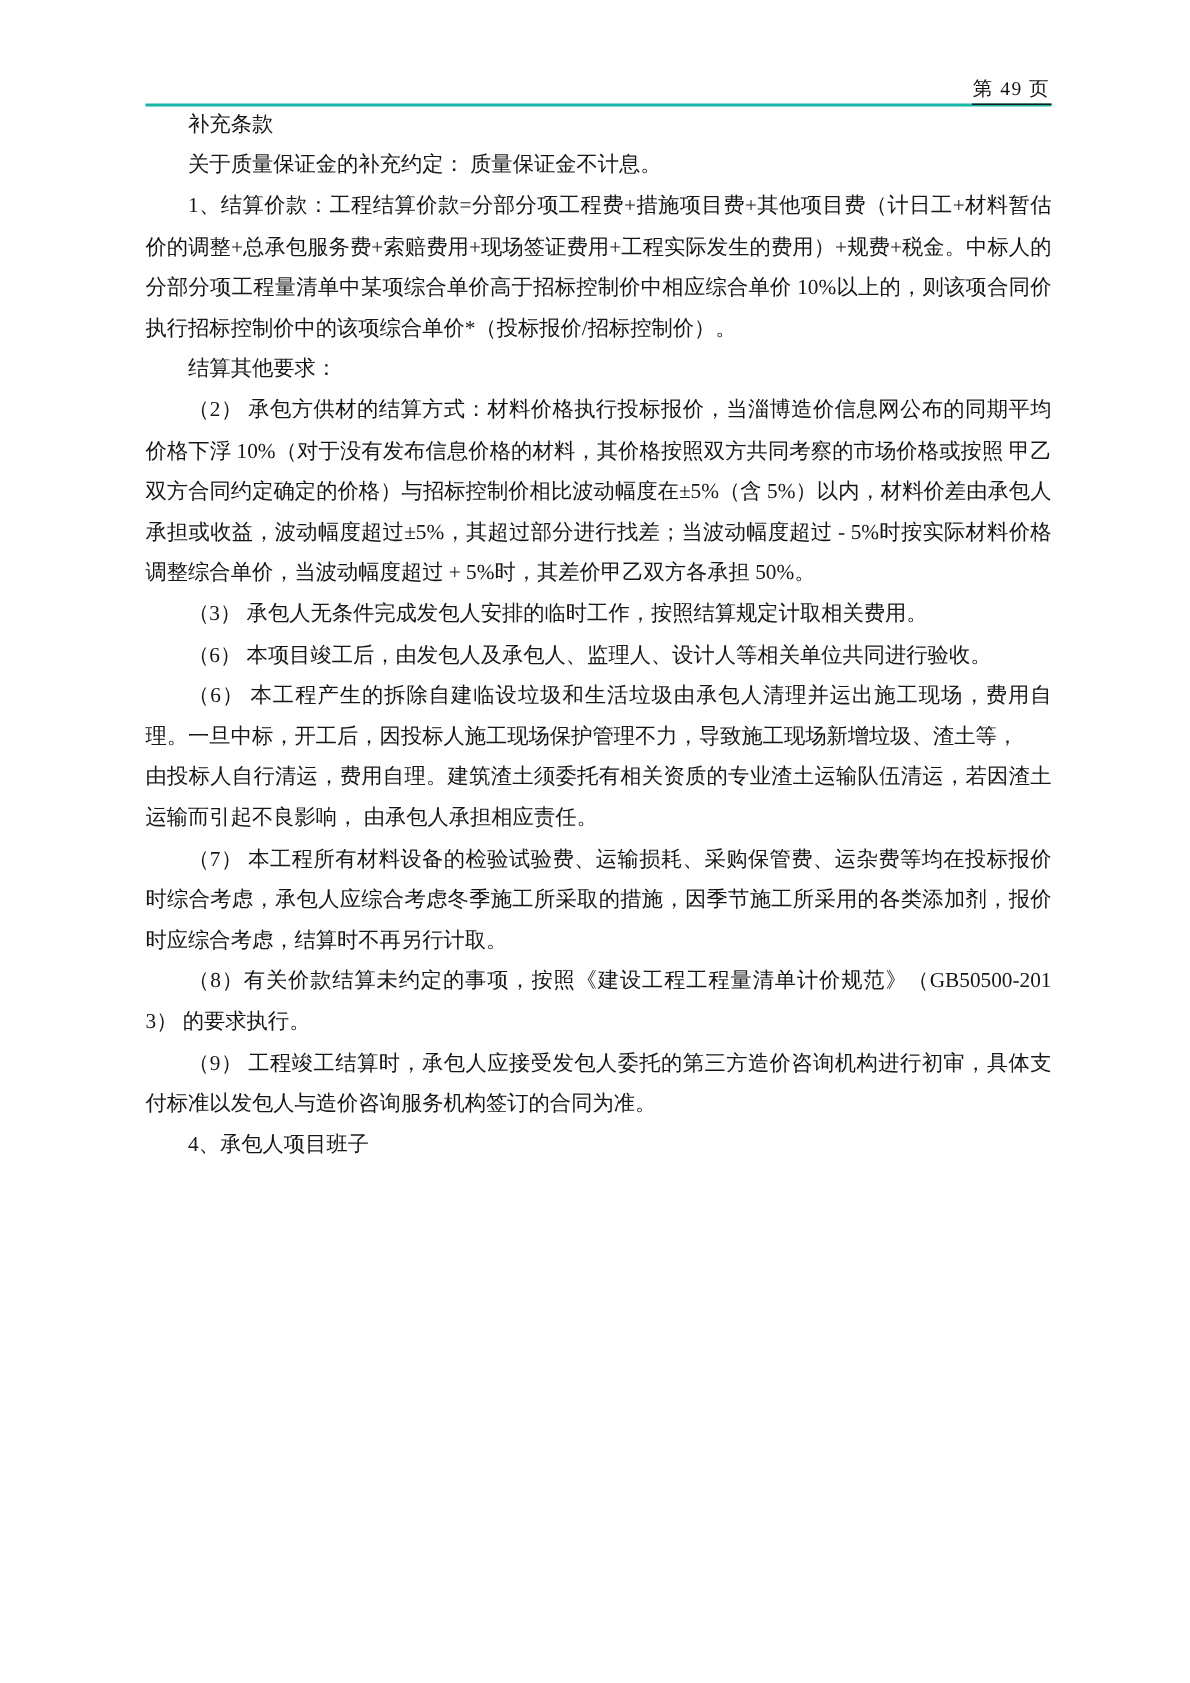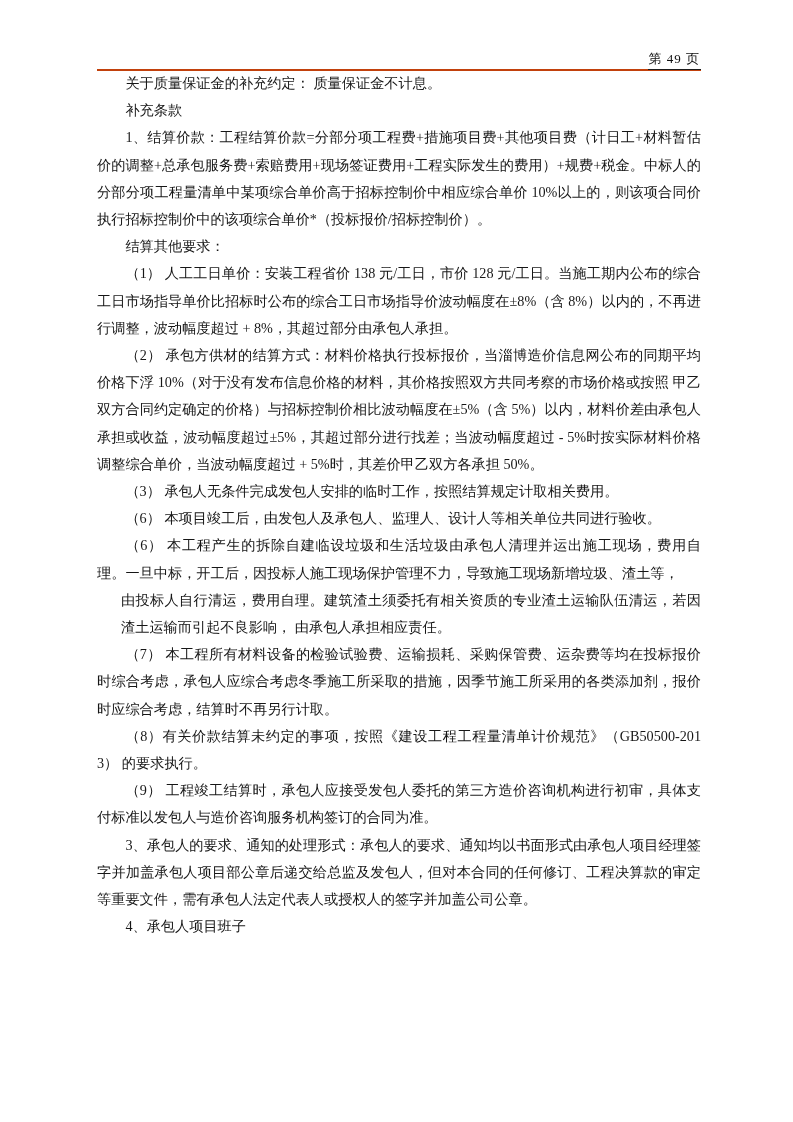--- a/index.html
+++ b/index.html
@@ -15,21 +15,21 @@
     color: #111111;
     font-family: "Liberation Serif", "DejaVu Serif", serif;
     overflow: hidden;
   }
   .page-header {
     position: absolute;
     left: 97px;
     top: 50px;
     width: 604px;
     height: 21px;
-    border-bottom: 2px solid #c2410c;
+    border-bottom: 2px solid #14b8a6;
     text-align: right;
     font-size: 13px;
     line-height: 18px;
     box-sizing: border-box;
   }
   .page-num {
     display: inline-block;
     padding: 0 1px 1px 1px;
     border-bottom: 1px solid #1a1a1a;
     letter-spacing: 1px;
@@ -48,43 +48,40 @@
   .doc-body p {
     margin: 0;
     padding: 0;
     word-break: break-all;
   }
   .doc-body p.indent {
     text-indent: 2em;
   }
   .doc-body p.noindent {
     text-indent: 0;
-    margin-left: 24px;
   }
 </style>
 </head>
 <body>
 
 <div class="page">
 
   <div class="page-header">
     <span class="page-num">第 49 页</span>
   </div>
 
   <div class="doc-body" id="paragraphs">
+      <p class="indent">补充条款</p>
       <p class="indent">关于质量保证金的补充约定： 质量保证金不计息。</p>
-      <p class="indent">补充条款</p>
       <p class="indent">1、结算价款：工程结算价款=分部分项工程费+措施项目费+其他项目费（计日工+材料暂估价的调整+总承包服务费+索赔费用+现场签证费用+工程实际发生的费用）+规费+税金。中标人的分部分项工程量清单中某项综合单价高于招标控制价中相应综合单价 10%以上的，则该项合同价执行招标控制价中的该项综合单价*（投标报价/招标控制价）。</p>
       <p class="indent">结算其他要求：</p>
-      <p class="indent">（1） 人工工日单价：安装工程省价 138 元/工日，市价 128 元/工日。当施工期内公布的综合工日市场指导单价比招标时公布的综合工日市场指导价波动幅度在±8%（含 8%）以内的，不再进行调整，波动幅度超过 + 8%，其超过部分由承包人承担。</p>
       <p class="indent">（2） 承包方供材的结算方式：材料价格执行投标报价，当淄博造价信息网公布的同期平均价格下浮 10%（对于没有发布信息价格的材料，其价格按照双方共同考察的市场价格或按照 甲乙双方合同约定确定的价格）与招标控制价相比波动幅度在±5%（含 5%）以内，材料价差由承包人承担或收益，波动幅度超过±5%，其超过部分进行找差；当波动幅度超过 - 5%时按实际材料价格调整综合单价，当波动幅度超过 + 5%时，其差价甲乙双方各承担 50%。</p>
       <p class="indent">（3） 承包人无条件完成发包人安排的临时工作，按照结算规定计取相关费用。</p>
       <p class="indent">（6） 本项目竣工后，由发包人及承包人、监理人、设计人等相关单位共同进行验收。</p>
       <p class="indent">（6） 本工程产生的拆除自建临设垃圾和生活垃圾由承包人清理并运出施工现场，费用自 理。一旦中标，开工后，因投标人施工现场保护管理不力，导致施工现场新增垃圾、渣土等，</p>
       <p class="noindent">由投标人自行清运，费用自理。建筑渣土须委托有相关资质的专业渣土运输队伍清运，若因渣土运输而引起不良影响， 由承包人承担相应责任。</p>
       <p class="indent">（7） 本工程所有材料设备的检验试验费、运输损耗、采购保管费、运杂费等均在投标报价时综合考虑，承包人应综合考虑冬季施工所采取的措施，因季节施工所采用的各类添加剂，报价时应综合考虑，结算时不再另行计取。</p>
       <p class="indent">（8）有关价款结算未约定的事项，按照《建设工程工程量清单计价规范》（GB50500-2013） 的要求执行。</p>
       <p class="indent">（9） 工程竣工结算时，承包人应接受发包人委托的第三方造价咨询机构进行初审，具体支付标准以发包人与造价咨询服务机构签订的合同为准。</p>
-      <p class="indent">3、承包人的要求、通知的处理形式：承包人的要求、通知均以书面形式由承包人项目经理签字并加盖承包人项目部公章后递交给总监及发包人，但对本合同的任何修订、工程决算款的审定等重要文件，需有承包人法定代表人或授权人的签字并加盖公司公章。</p>
       <p class="indent">4、承包人项目班子</p>
     </div>
 
 </div>
 
 </body></html>

